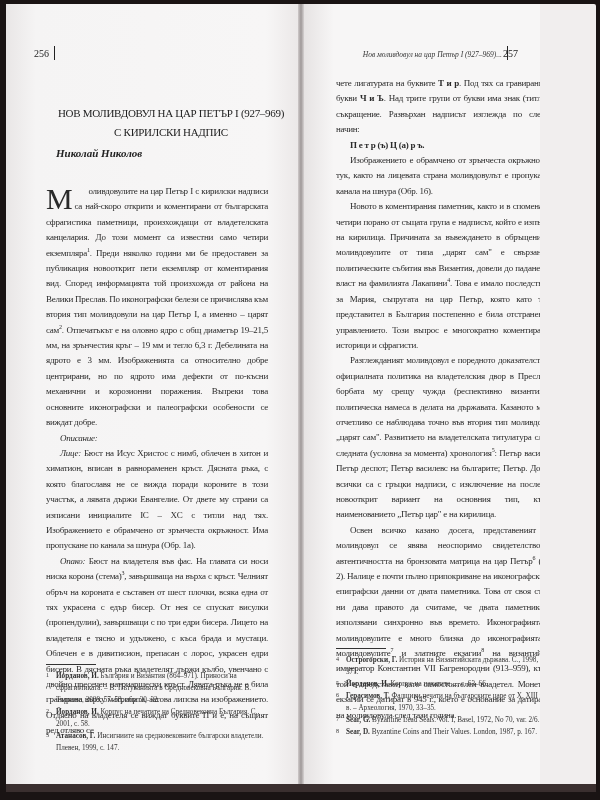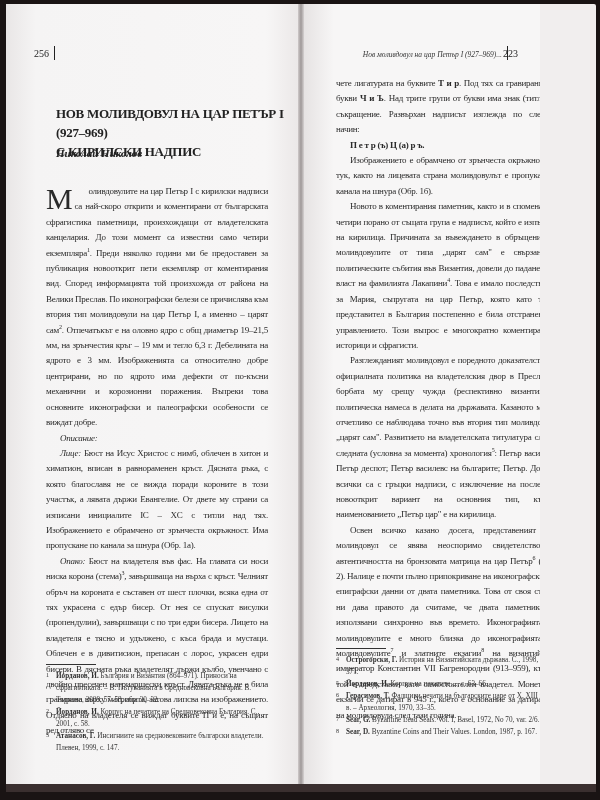--- a/index.html
+++ b/index.html
@@ -8,21 +8,21 @@
   .page { position:absolute; top:0; height:782px; background:#f7f6f6; overflow:hidden; }
   .page.left { left:0; width:300px; background:linear-gradient(90deg,#e9e6e6 0px,#f5f4f4 30px,#f7f6f6 260px,#ebe8e8 292px); }
   .page.right { left:298px; width:236px; background:linear-gradient(90deg,#e6e3e3 0px,#f7f6f6 30px,#f7f6f6 270px,#eceaea 292px); }
   .gutter { position:absolute; left:292px; top:0; width:6px; height:782px; background:linear-gradient(90deg,#cfcaca,#9e9898,#d6d2d2); }
   .bottom-edge { position:absolute; left:0; bottom:0; width:590px; height:8px; background:#3a2f2f; }
   .pg-num { position:absolute; font-size:10px; color:#222; }
   .pg-num.left { left:28px; top:44px; }
   .pg-bar { position:absolute; width:1px; height:14px; background:#222; }
   .running-head { position:absolute; right:38px; top:46px; font-style:italic; font-size:7.5px; color:#333; }
   .pg-num.right { right:22px; top:44px; }
-  .title { position:absolute; left:50px; width:230px; top:100px; font-weight:bold; font-size:13px; line-height:19px; color:#222; letter-spacing:-0.3px; }
+  .title { position:absolute; left:50px; width:230px; top:100px; text-align:center; font-weight:normal; font-size:11px; line-height:19px; color:#222; letter-spacing:-0.3px; }
   .author { position:absolute; left:50px; width:230px; top:143px; font-weight:bold; font-style:italic; font-size:11px; color:#222; }
   .text { position:absolute; font-size:9px; line-height:15.4px; color:#2a2a2a; text-align:justify; letter-spacing:-0.25px; }
   .text p { margin:0; text-indent:14px; }
   .text p.noind { text-indent:0; }
   .dropcap { float:left; font-size:30px; line-height:26px; margin:2px 2px 0 -14px; font-weight:normal; }
   .text .it { font-style:italic; }
   .text b { font-weight:bold; }
   .fn-rule { position:absolute; width:50px; height:1px; background:#333; }
   .footnotes { position:absolute; font-size:7.2px; line-height:12px; color:#333; }
   .footnotes .fn { position:relative; padding-left:10px; }
@@ -58,21 +58,21 @@
       <div class="fn"><sup>2</sup><b>Йорданов, И.</b><span> Корпус на печатите на Средновековна България. С., 2001, с. 58.</span></div>
       <div class="fn"><sup>3</sup><b>Атанасов, Г.</b><span> Инсигниите на средновековните български владетели. Плевен, 1999, с. 147.</span></div>
     </div>
   </div>
 
   <div class="gutter"></div>
 
   <div class="page right">
     <div class="running-head">Нов моливдовул на цар Петър I (927–969)...</div>
     <div class="pg-bar" style="right:32px;top:42px;"></div>
-    <div class="pg-num right">223</div>
+    <div class="pg-num right">257</div>
 
     <div class="text" style="left:32px;top:72px;width:222px;">
       <p class="noind"><span>чете лигатурата на буквите </span><b>Т и р</b><span>. Под тях са гравирани две букви </span><b>Ч и Ъ</b><span>. Над трите групи от букви има знак (титла) за съкращение. Развърхан надписът изглежда по следния начин:</span></p>
       <p><b>П е т р (ъ) Ц (а) р ъ.</b></p>
       <p>Изображението е обрамчено от зрънчеста окръжност. И тук, както на лицевата страна моливдовулът е пропукан по канала на шнура (Обр. 1б).</p>
       <p><span>Новото в коментирания паметник, както и в споменатите четири порано от същата група е надписът, който е изпълнен на кирилица. Причината за въвеждането в обръщение на моливдовулите от типа „царят сам" е свързана с политическите събития във Византия, довели до падането от власт на фамилията Лакапини</span><sup class="ref">4</sup><span>. Това е имало последствия и за Мария, съпругата на цар Петър, която като техен представител в България постепенно е била отстранена от управлението. Този въпрос е многократно коментиран от историци и сфрагисти.</span></p>
       <p><span>Разглежданият моливдовул е поредното доказателство за официалната политика на владетелския двор в Преслав, в борбата му срещу чужда (респективно византийска) политическа намеса в делата на държавата. Казаното много отчетливо се наблюдава точно във втория тип моливдовули „царят сам". Развитието на владетелската титулатура следва следната (условна за момента) хронология</span><sup class="ref">5</sup><span>: Петър василевс; Петър деспот; Петър василевс на българите; Петър. До сега всички са с гръцки надписи, с изключение на последния новооткрит вариант на основния тип, където наименованието „Петър цар" е на кирилица.</span></p>
       <p><span>Освен всичко казано досега, представеният нов моливдовул се явява неоспоримо свидетелство за автентичността на бронзовата матрица на цар Петър</span><sup class="ref">6</sup><span> (Обр. 2). Налице е почти пълно припокриване на иконографските и епиграфски данни от двата паметника. Това от своя страна ни дава правото да считаме, че двата паметника са използвани синхронно във времето. Иконографията на моливдовулите е много близка до иконографията на моливдовулите</span><sup class="ref">7</sup><span> и златните екзагии</span><sup class="ref">8</sup><span> на византийския император Константин VII Багренородни (913–959), където той е представен като самостоятелен владетел. Монетните екзагии се датират в 945 г., което е основание за датирането на моливдовула след тази година.</span></p>
     </div>
 

